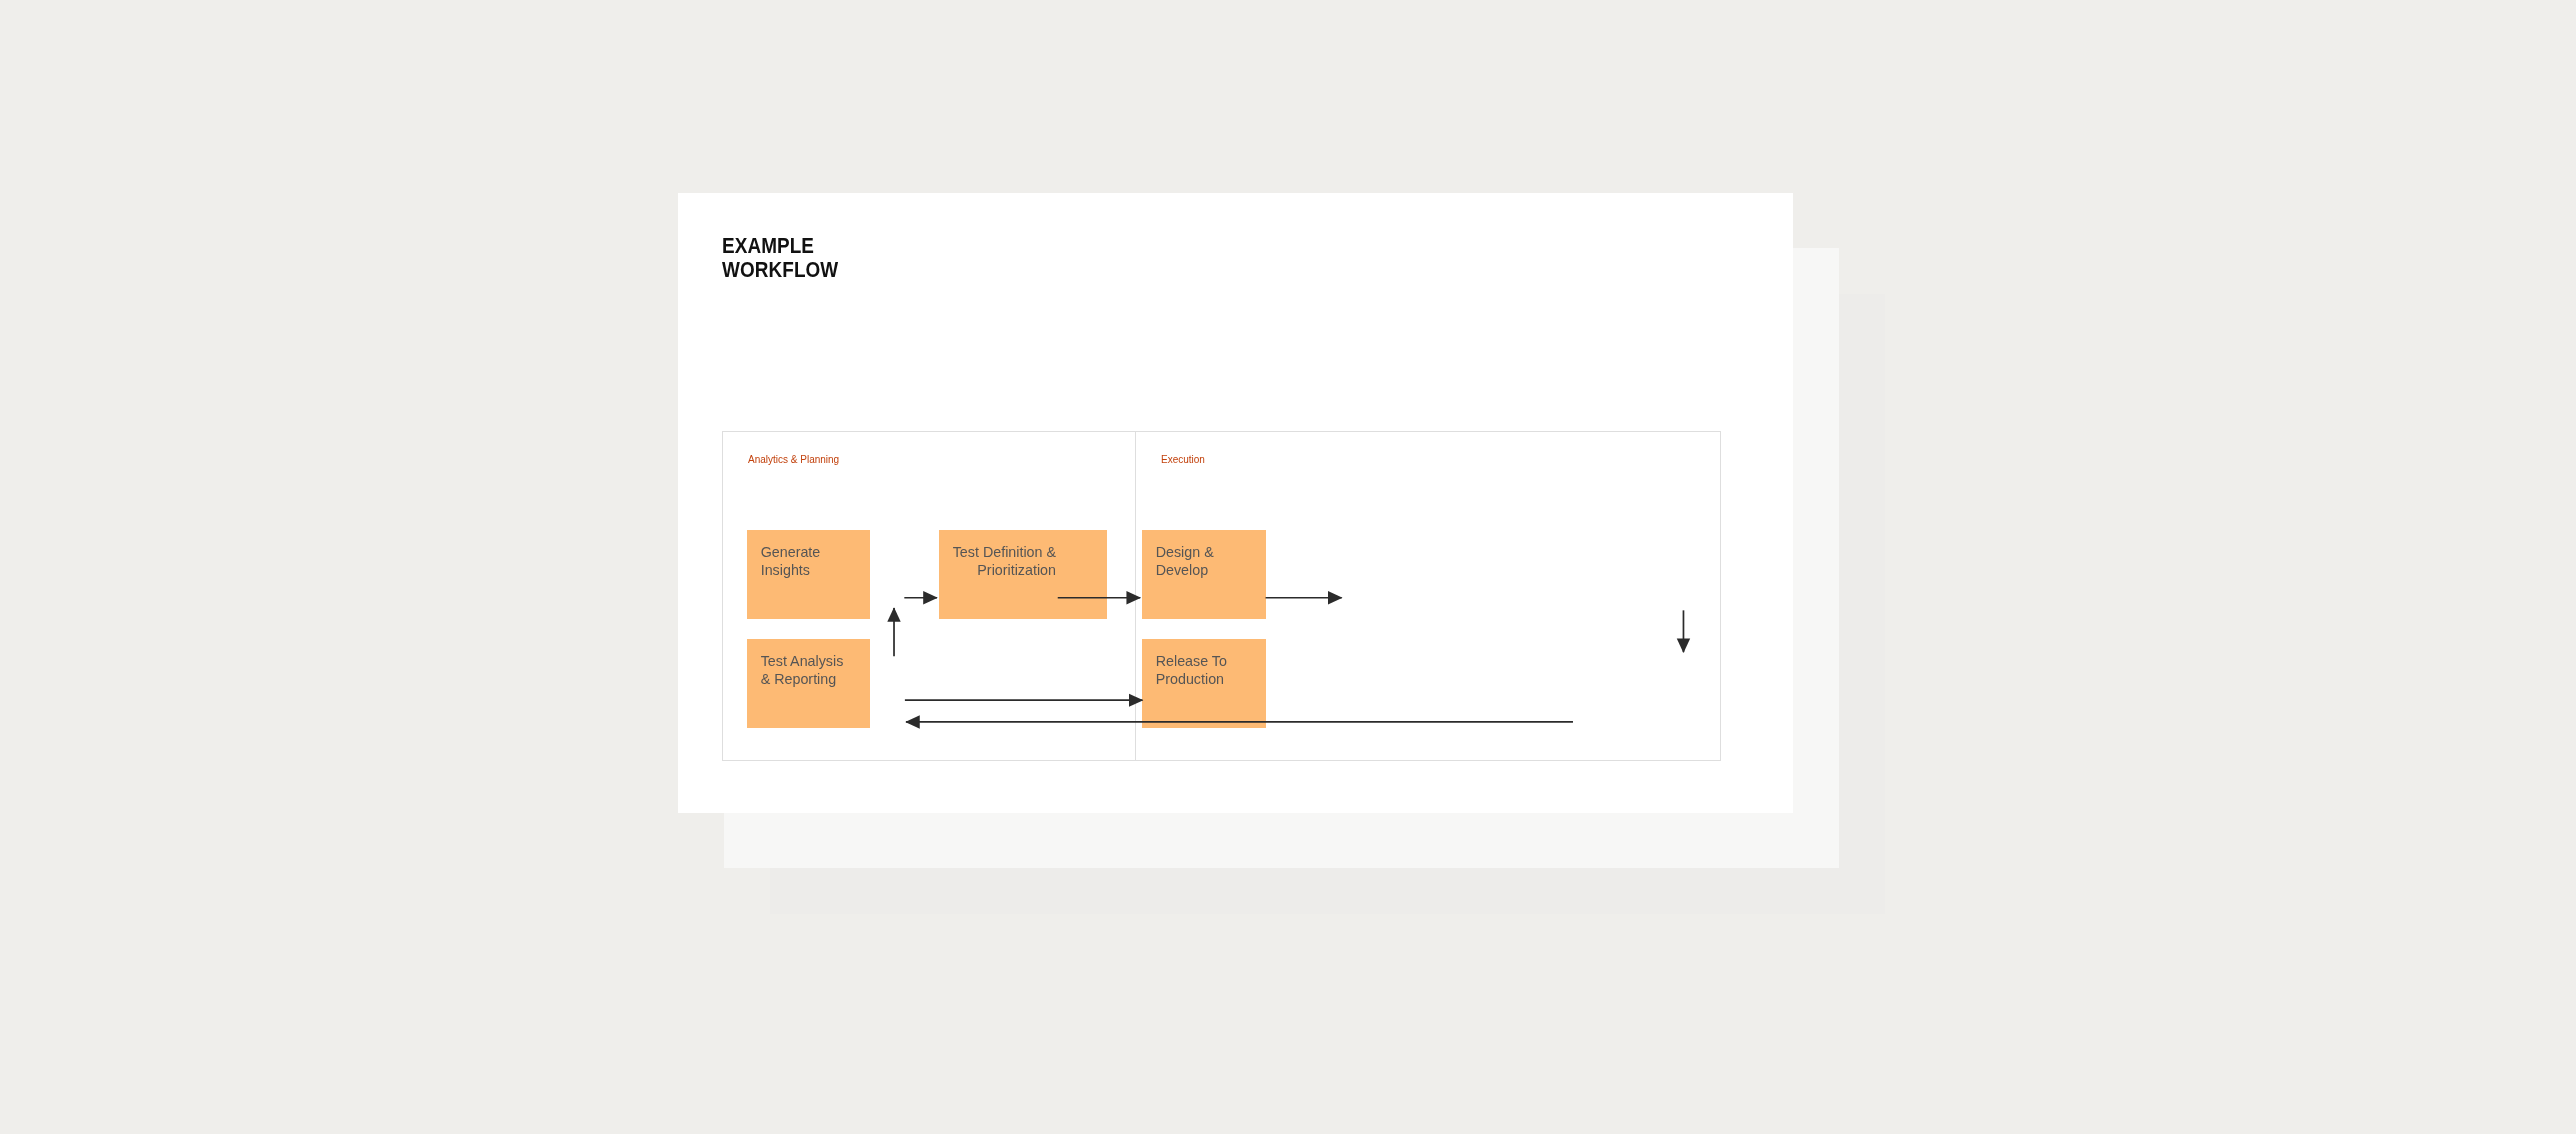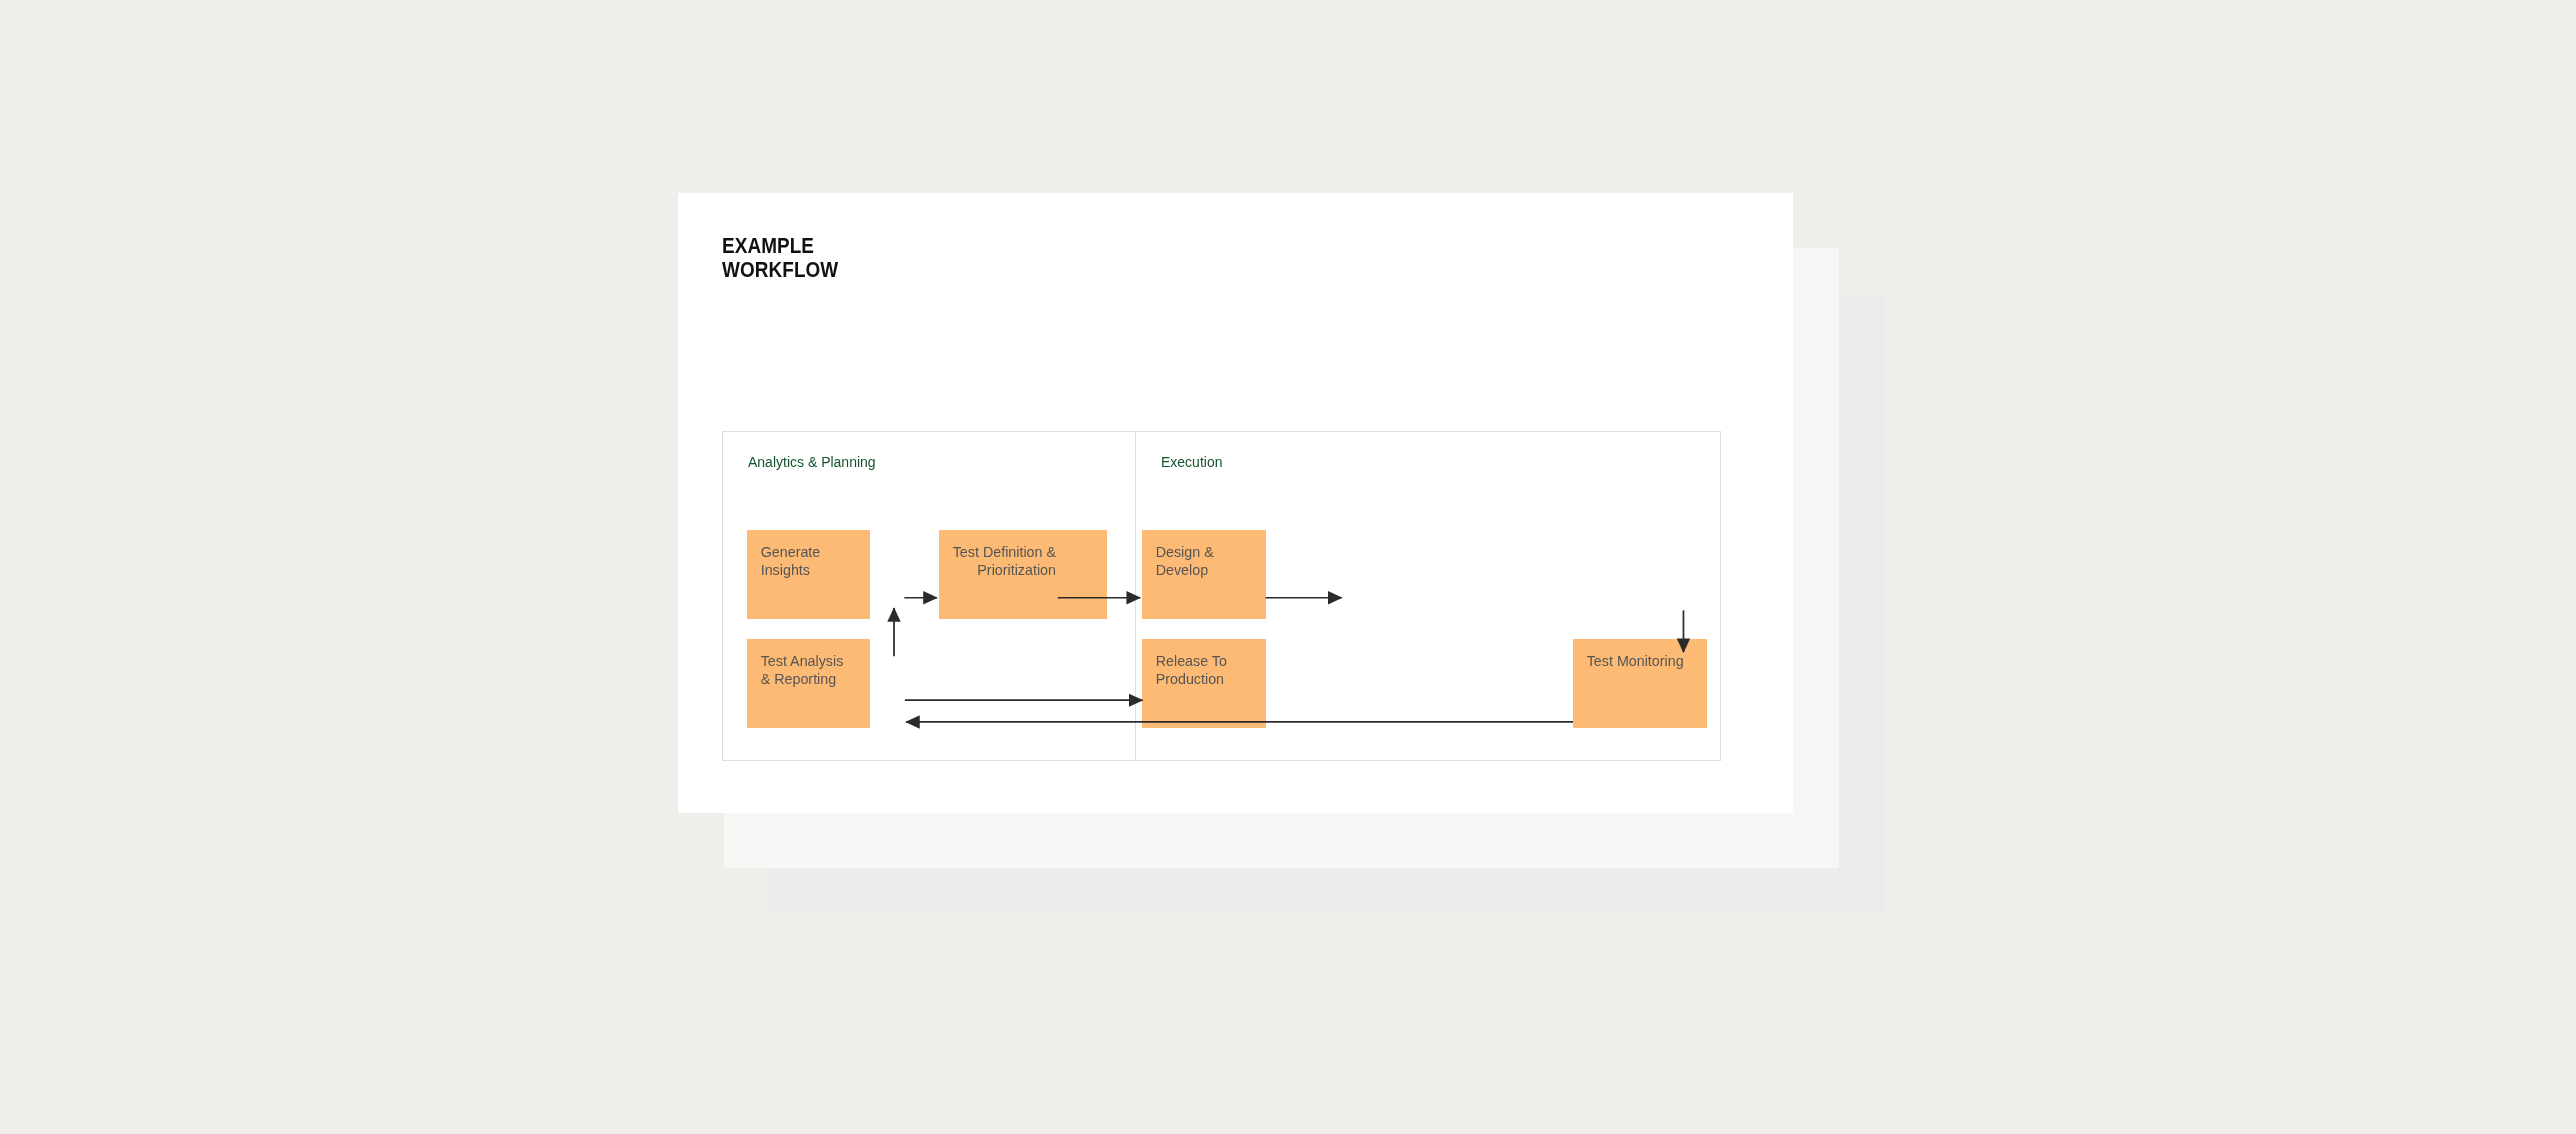--- a/index.html
+++ b/index.html
@@ -74,22 +74,22 @@
     height: 100%;
     box-sizing: border-box;
   }
   .panel-left  { left: 0;     width: 413px; border-right: 0.6px solid #DEDEDE; }
   .panel-right { left: 413px; width: 586px; }
 
   .panel-label {
     position: absolute;
     left: 25px;
     top: 22px;
-    font-size: 14px;
-    color: #14532d;
+    font-size: 10px;
+    color: #c2410c;
     white-space: nowrap;
   }
 
   
   .node {
     position: absolute;
     background: #fdba74;
     box-sizing: border-box;
   }
   .node-label {
@@ -163,23 +163,20 @@
     <span class="node-label">Design &amp;
 Develop</span>
   </div>
 
 
   <div class="node n-release">
     <span class="node-label">Release To
 Production</span>
   </div>
 
-  <div class="node n-monitor">
-    <span class="node-label">Test Monitoring</span>
-  </div>
 
   <svg class="connectors" viewBox="0 0 1947 1083">
     <defs>
       <marker id="ah" markerWidth="9" markerHeight="9" refX="8" refY="4.5" orient="auto" markerUnits="strokeWidth">
         <path d="M0,0.6 L8.5,4.5 L0,8.4 Z" fill="#2B2B2B"></path>
       </marker>
       <marker id="ahl" markerWidth="9" markerHeight="9" refX="8" refY="4.5" orient="auto" markerUnits="strokeWidth">
         <path d="M0,0.6 L8.5,4.5 L0,8.4 Z" fill="#2B2B2B"></path>
       </marker>
     </defs>

